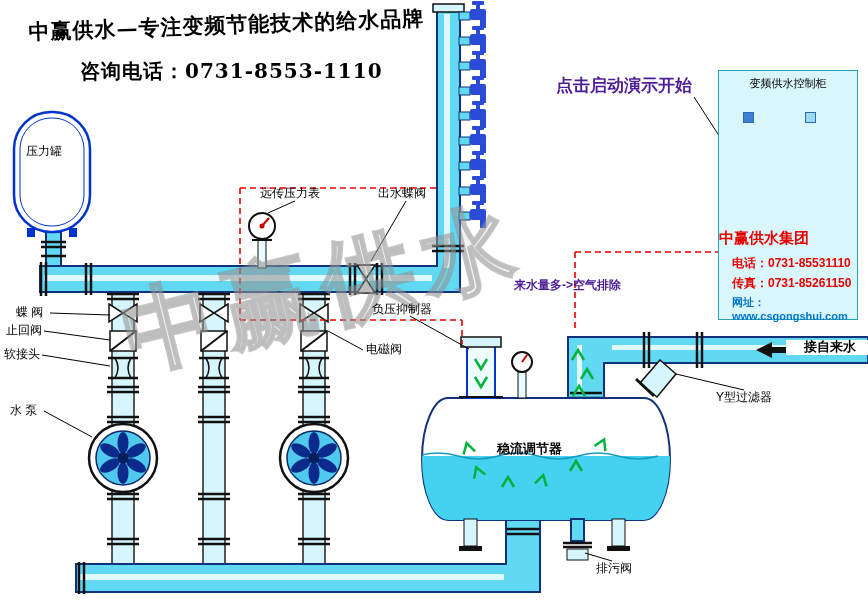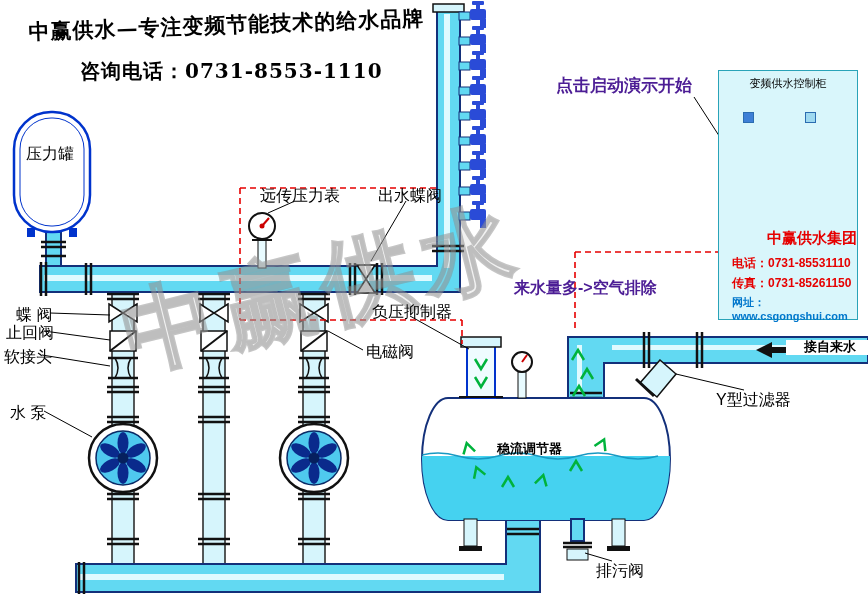--- a/index.html
+++ b/index.html
@@ -6,21 +6,21 @@
   #stage{position:relative;width:868px;height:610px;background:#ffffff;overflow:hidden;
          font-family:"Liberation Sans",sans-serif}
   
   .pipe{fill:#62D9F2;stroke:#13307A;stroke-width:2}
   .stripe{fill:#E6FCFF;opacity:.95}
   .col{fill:#D6F5FC;stroke:#222;stroke-width:1.5}
   .fl{stroke:#111;stroke-width:2.5}
   .ldr{stroke:#000;stroke-width:1;fill:none}
   .dash{stroke:#E60000;stroke-width:1.6;fill:none;stroke-dasharray:6 4}
   
-  .lbl{position:absolute;font-size:16px;color:#000;white-space:nowrap;line-height:1.15}
+  .lbl{position:absolute;font-size:12px;color:#000;white-space:nowrap;line-height:1.15}
   .red{color:#4c1d95;font-weight:bold}
   .slogan1{left:28px;top:18px;font:700 21px "DejaVu Serif",serif;transform:rotate(-2deg);transform-origin:left top;letter-spacing:1px}
   .slogan2{left:80px;top:58px;font:700 20px "DejaVu Serif",serif;letter-spacing:1px}
   .click-start{left:556px;top:76px;font-size:17px}
   .tapwater{left:786px;top:340px;font-size:13px;font-weight:bold;background:#fff;padding:0 18px}
   .tanklbl{left:497px;top:442px;font-size:13px;font-weight:bold}
   .watermark{position:absolute;left:110px;top:278px;font:700 92px "DejaVu Serif",serif;
              letter-spacing:10px;color:rgba(190,190,190,0.22);
              -webkit-text-stroke:2.5px rgba(140,140,140,0.5);
              transform:rotate(-14deg);transform-origin:left top;white-space:nowrap;pointer-events:none}
@@ -30,21 +30,21 @@
   .cab-title{position:absolute;top:5px;left:0;width:100%;text-align:center;font-size:11px;color:#000}
   .ind{position:absolute;width:9px;height:9px;top:41px;border:1px solid #2B6CB0}
   .ind1{left:24px;background:#3E7FD6}
   .ind2{left:86px;background:#9ED9F0}
   .start-btn{position:absolute;left:13px;top:84px;width:112px;height:36px;border-radius:9px;
              background:linear-gradient(180deg,#e05050 0%,#c00000 35%,#7e0000 100%);
              border:1px solid #ff6a6a;color:#ff1a1a;font:700 20px "Liberation Sans",sans-serif;
              letter-spacing:6px;text-align:center;line-height:36px;
              text-shadow:0 1px 2px rgba(255,255,255,.55);
              box-shadow:inset 0 2px 5px rgba(255,255,255,.45);cursor:pointer}
-  .cab-company{position:absolute;top:158px;left:0;width:100%;text-align:right;
+  .cab-company{position:absolute;top:158px;left:0;width:100%;text-align:left;
                font-size:15px;font-weight:bold;color:#E60000}
   .cab-line{position:absolute;left:13px;font-size:12px;font-weight:bold;color:#E60000}
   .cab-phone{top:184px}
   .cab-fax{top:204px}
   .cab-web{top:224px;color:#0077CC;font-size:11px}
 </style>
 </head>
 <body>
 
 <div id="stage">

